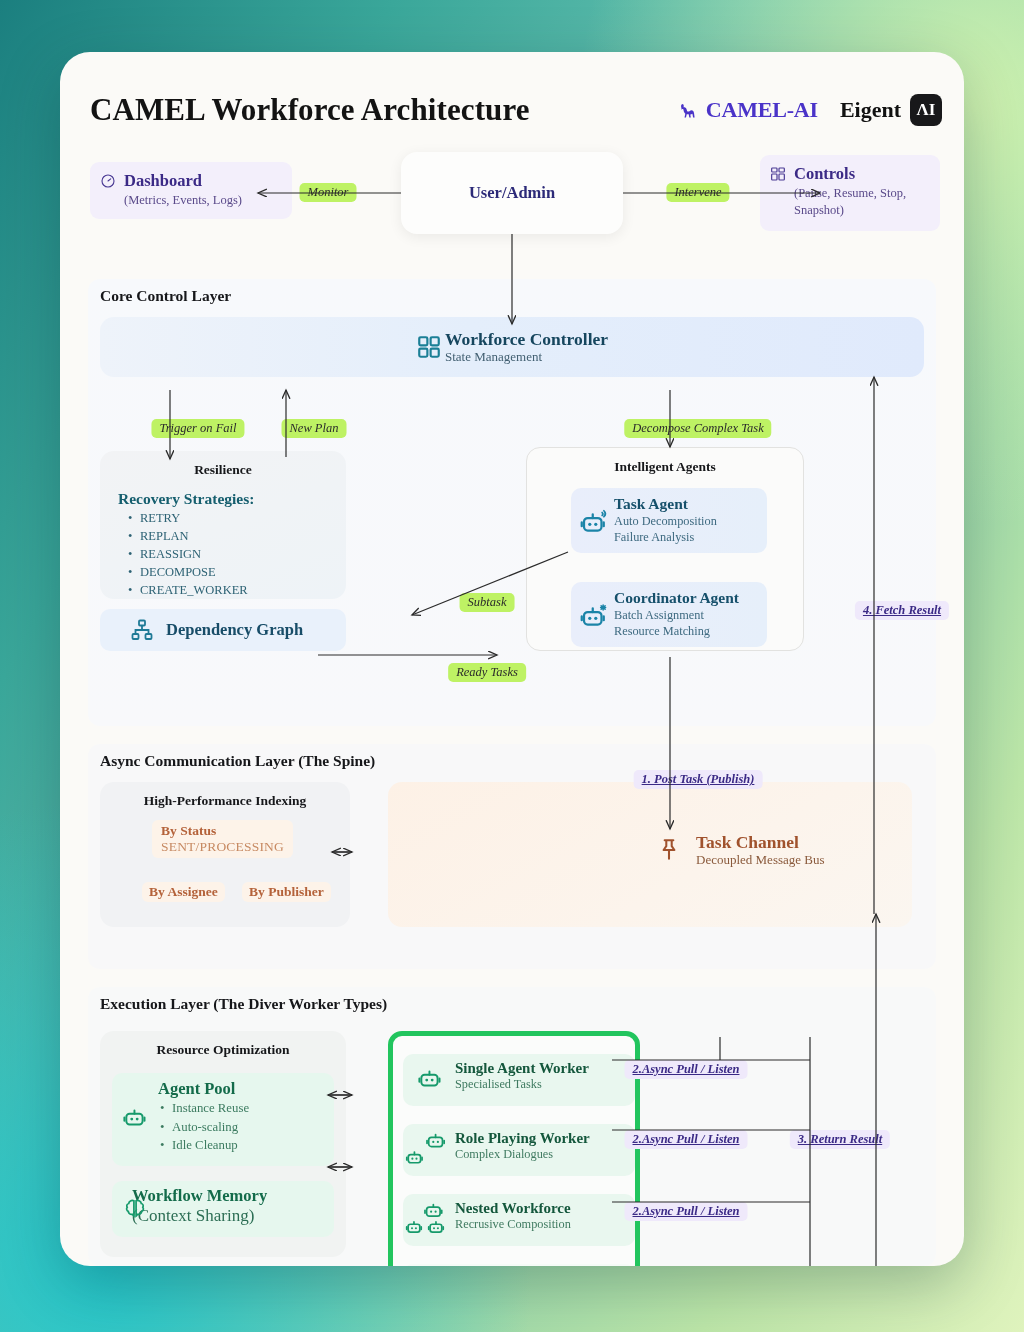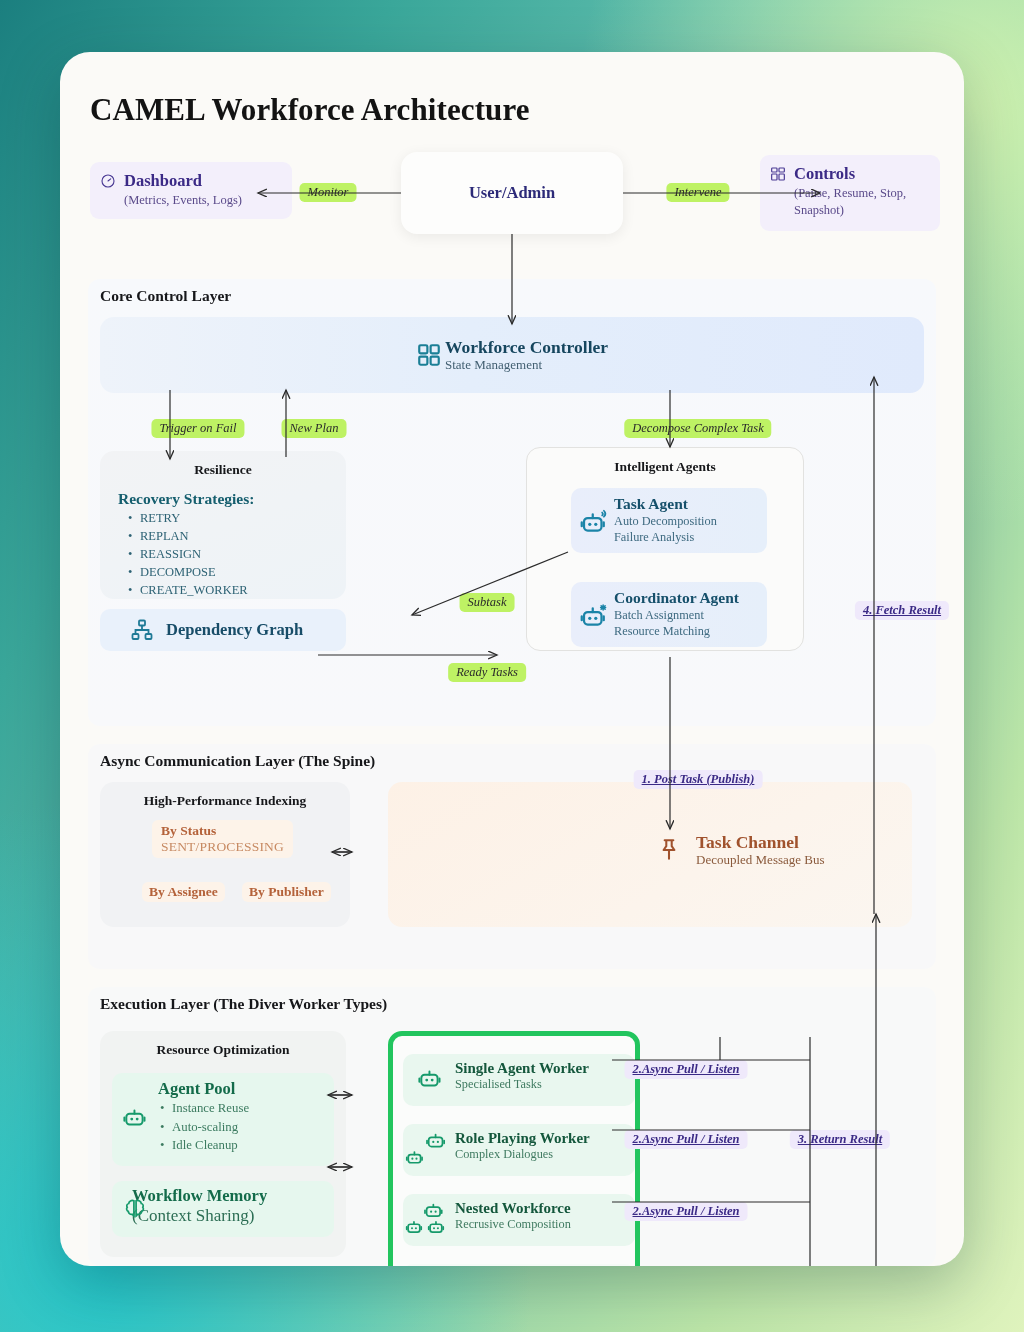--- a/index.html
+++ b/index.html
@@ -57,21 +57,21 @@
   .ua-title{ font-size:16.5px; font-weight:700; color:#2c2a78;}
 
   
   .layer{ position:absolute; left:28px; width:848px; background:#f7f8fb; border-radius:12px; }
   .layer-ttl{ position:absolute; left:12px; top:8px; font-size:15.5px; font-weight:700; color:#16171a; }
   #layer-core{ top:227px; height:447px; background:linear-gradient(180deg,#f7f9fc 0%,#f8f9fb 100%); }
   #layer-async{ top:692px; height:225px; background:#f8f8f9; }
   #layer-exec{ top:935px; height:279px; background:#f8f9f9; }
 
   .wf-band{
-    position:absolute; left:12px; top:38px; width:824px; height:76px; border-radius:14px;
+    position:absolute; left:12px; top:38px; width:824px; height:60px; border-radius:14px;
     background:linear-gradient(90deg,#eef3fa 0%,#e4eefb 45%,#e0eafc 100%);
     display:flex; align-items:center; justify-content:center; gap:3px;
   }
   .wf-t{ font-size:17.5px; font-weight:700; color:#16465e; line-height:1.15;}
   .wf-s{ font-size:13px; color:#436072; }
 
   .inner{ position:absolute; background:#f3f4f6; border-radius:14px; }
   #resilience{ left:12px; top:172px; width:246px; height:148px;
      background:linear-gradient(160deg,#f2f3f5 0%,#eef3f7 100%); }
   .inner-ttl{ text-align:center; font-size:13.5px; font-weight:700; color:#16171a; margin-top:11px;}
@@ -142,20 +142,32 @@
   svg.wires{ position:absolute; left:0; top:0; width:904px; height:1214px; pointer-events:none; z-index:3;}
   .ic{ display:block; }
 </style>
 </head>
 <body>
 
 <div class="card">
 
   <div class="hdr">
     <div class="hdr-title">CAMEL Workforce Architecture</div>
+    <div class="brands">
+      <div class="brand-camel">
+        <svg width="24" height="24" viewBox="0 0 24 24" class="ic">
+          <path d="M4 8c.4-2 1.6-2.6 2.4-1.4.5.8.4 1.8.2 2.6 1.3-.2 2.4.5 2.9 1.8.5 1.4.4 2.6 1.6 2.6 1.4 0 2-1.4 3.3-1.4 1.6 0 2.4 1.3 2.6 2.8l.6 4.6h-1.5l-.7-3.9c-.6.5-1.3.8-2.1.8l.5 3.1h-1.5l-.6-3.3-2-.1-.7 3.4H7.5l.8-3.9c-.9-.7-1.5-1.9-1.7-3.2-.1-.9-.2-1.6-.9-1.6-.6 0-.9.5-1 1.2L4 8z" fill="#4a33c8"></path>
+        </svg>
+        <span class="bt">CAMEL-AI</span>
+      </div>
+      <div class="brand-eigent">
+        <span class="bt">Eigent</span>
+        <span class="eig-badge">ΛI</span>
+      </div>
+    </div>
   </div>
 
   <div class="toprow">
 
     <div class="box-dashboard">
       <svg class="nd-ic" viewBox="0 0 24 24">
         <circle cx="12" cy="12" r="9" fill="none" stroke="#4a3a94" stroke-width="1.7"></circle>
         <path d="M12 12l4-3.2" stroke="#4a3a94" stroke-width="1.7" stroke-linecap="round" fill="none"></path>
       </svg>
       <div class="nd-title">Dashboard</div>

